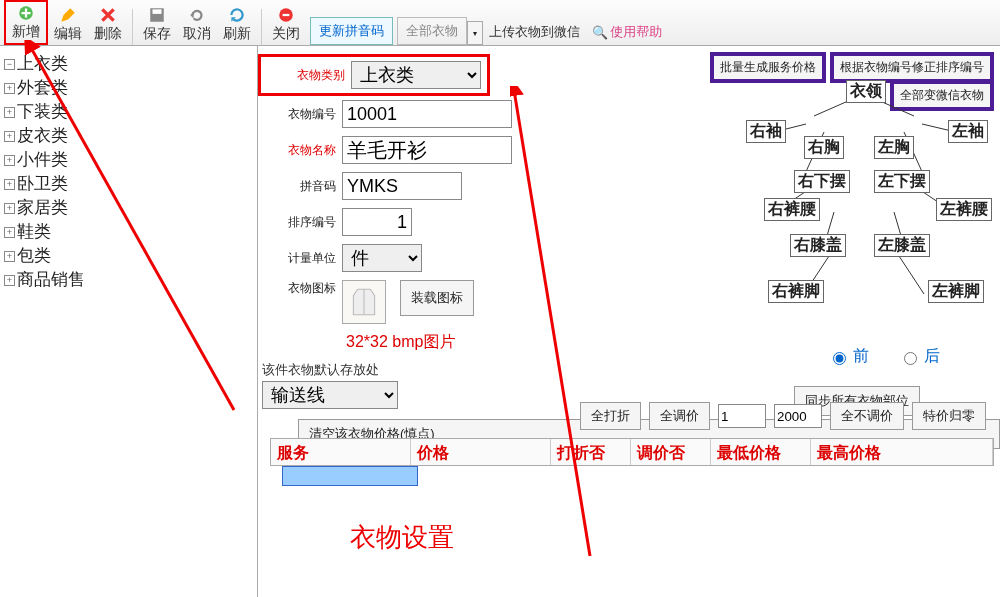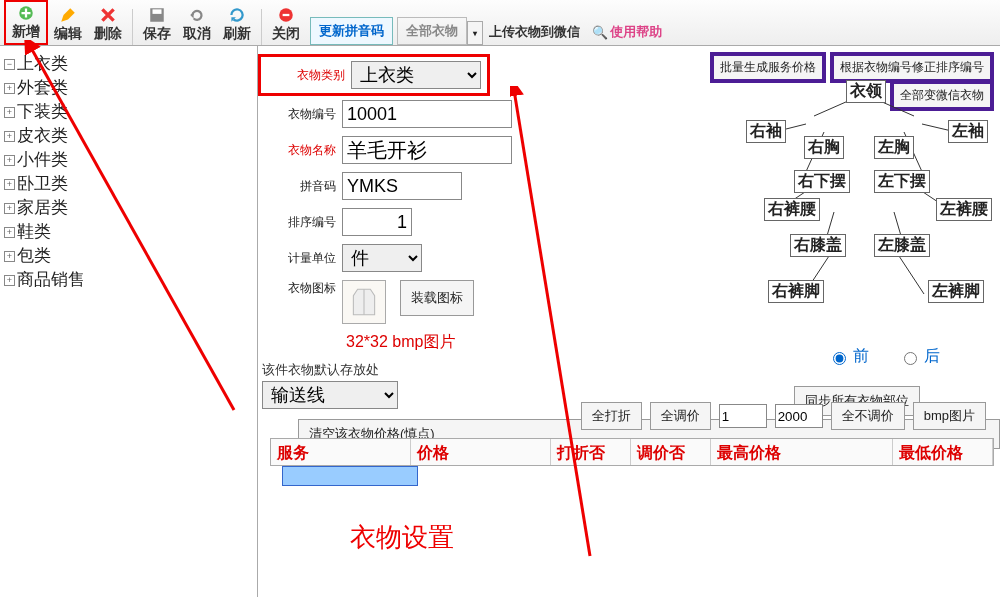--- a/index.html
+++ b/index.html
@@ -1,17 +1,17 @@
 <!DOCTYPE html>
 <html><head>
 <meta charset="utf-8">
 <style>
   * { box-sizing: border-box; font-family: "Microsoft YaHei", SimSun, sans-serif; }
   body { margin:0; padding:0; background:#fff; font-size:13px; color:#222; width:1000px; height:597px; overflow:hidden; position:relative; }
-  .toolbar { display:flex; align-items:flex-end; height:46px; border-bottom:1px solid #aaa; background:linear-gradient(#fdfdfd,#eee); padding:2px 4px 0 4px;font-weight:bold; }
+  .toolbar { display:flex; align-items:flex-end; height:46px; border-bottom:1px solid #aaa; background:linear-gradient(#fdfdfd,#eee); padding:2px 4px 0 4px; }
   .tbtn { display:flex; flex-direction:column; align-items:center; justify-content:flex-end; padding:2px 6px; font-size:14px; color:#333; cursor:pointer; }
   .tbtn .ico { width:18px; height:18px; margin-bottom:1px; display:flex; align-items:center; justify-content:center; }
   .sep { width:1px; height:36px; background:#ccc; margin:0 4px; }
   .tb-new { border:2px solid #e00; }
   .updatepy { border:1px solid #7bb; padding:4px 8px; margin:0 4px; color:#06c; background:#eef8ff; }
   .allcloth { border:1px solid #bbb; padding:4px 8px; color:#888; }
   .upload { padding:4px 6px; color:#333; }
   .help { color:#d48; padding:4px 6px; display:flex; align-items:center; gap:2px; }
   .help .mag { color:#6a6; }
   .smallsel { width:16px; border:1px solid #aaa; background:#f5f5f5; height:24px; display:flex; align-items:center; justify-content:center; font-size:8px; }
@@ -275,30 +275,30 @@
     <div class="syncbtn">同步所有衣物部位</div>
   </div>
 </div>
 
 <div class="pricebar">
   <div class="pbtn">全打折</div>
   <div class="pbtn">全调价</div>
   <input value="1" style="">
   <input value="2000" style="">
   <div class="pbtn">全不调价</div>
-  <div class="pbtn">bmp图片</div>
+  <div class="pbtn">特价归零</div>
 </div>
 
 <div class="tablehead">
   <div class="th th1">服务</div>
   <div class="th th2">价格</div>
   <div class="th th3">打折否</div>
   <div class="th th4">调价否</div>
+  <div class="th th5">最低价格</div>
   <div class="th th6">最高价格</div>
-  <div class="th th5">最低价格</div>
 </div>
 <div class="tablesel"></div>
 
 <div class="bigred">衣物设置</div>
 
 <svg class="arrow" style="top:40px;left:24px" width="230" height="380">
   <defs>
       <marker id="ah1" markerWidth="10" markerHeight="10" refX="2" refY="3" orient="auto">
         <path d="M0 0L6 3L0 6z" fill="#e00"></path>
       </marker>

